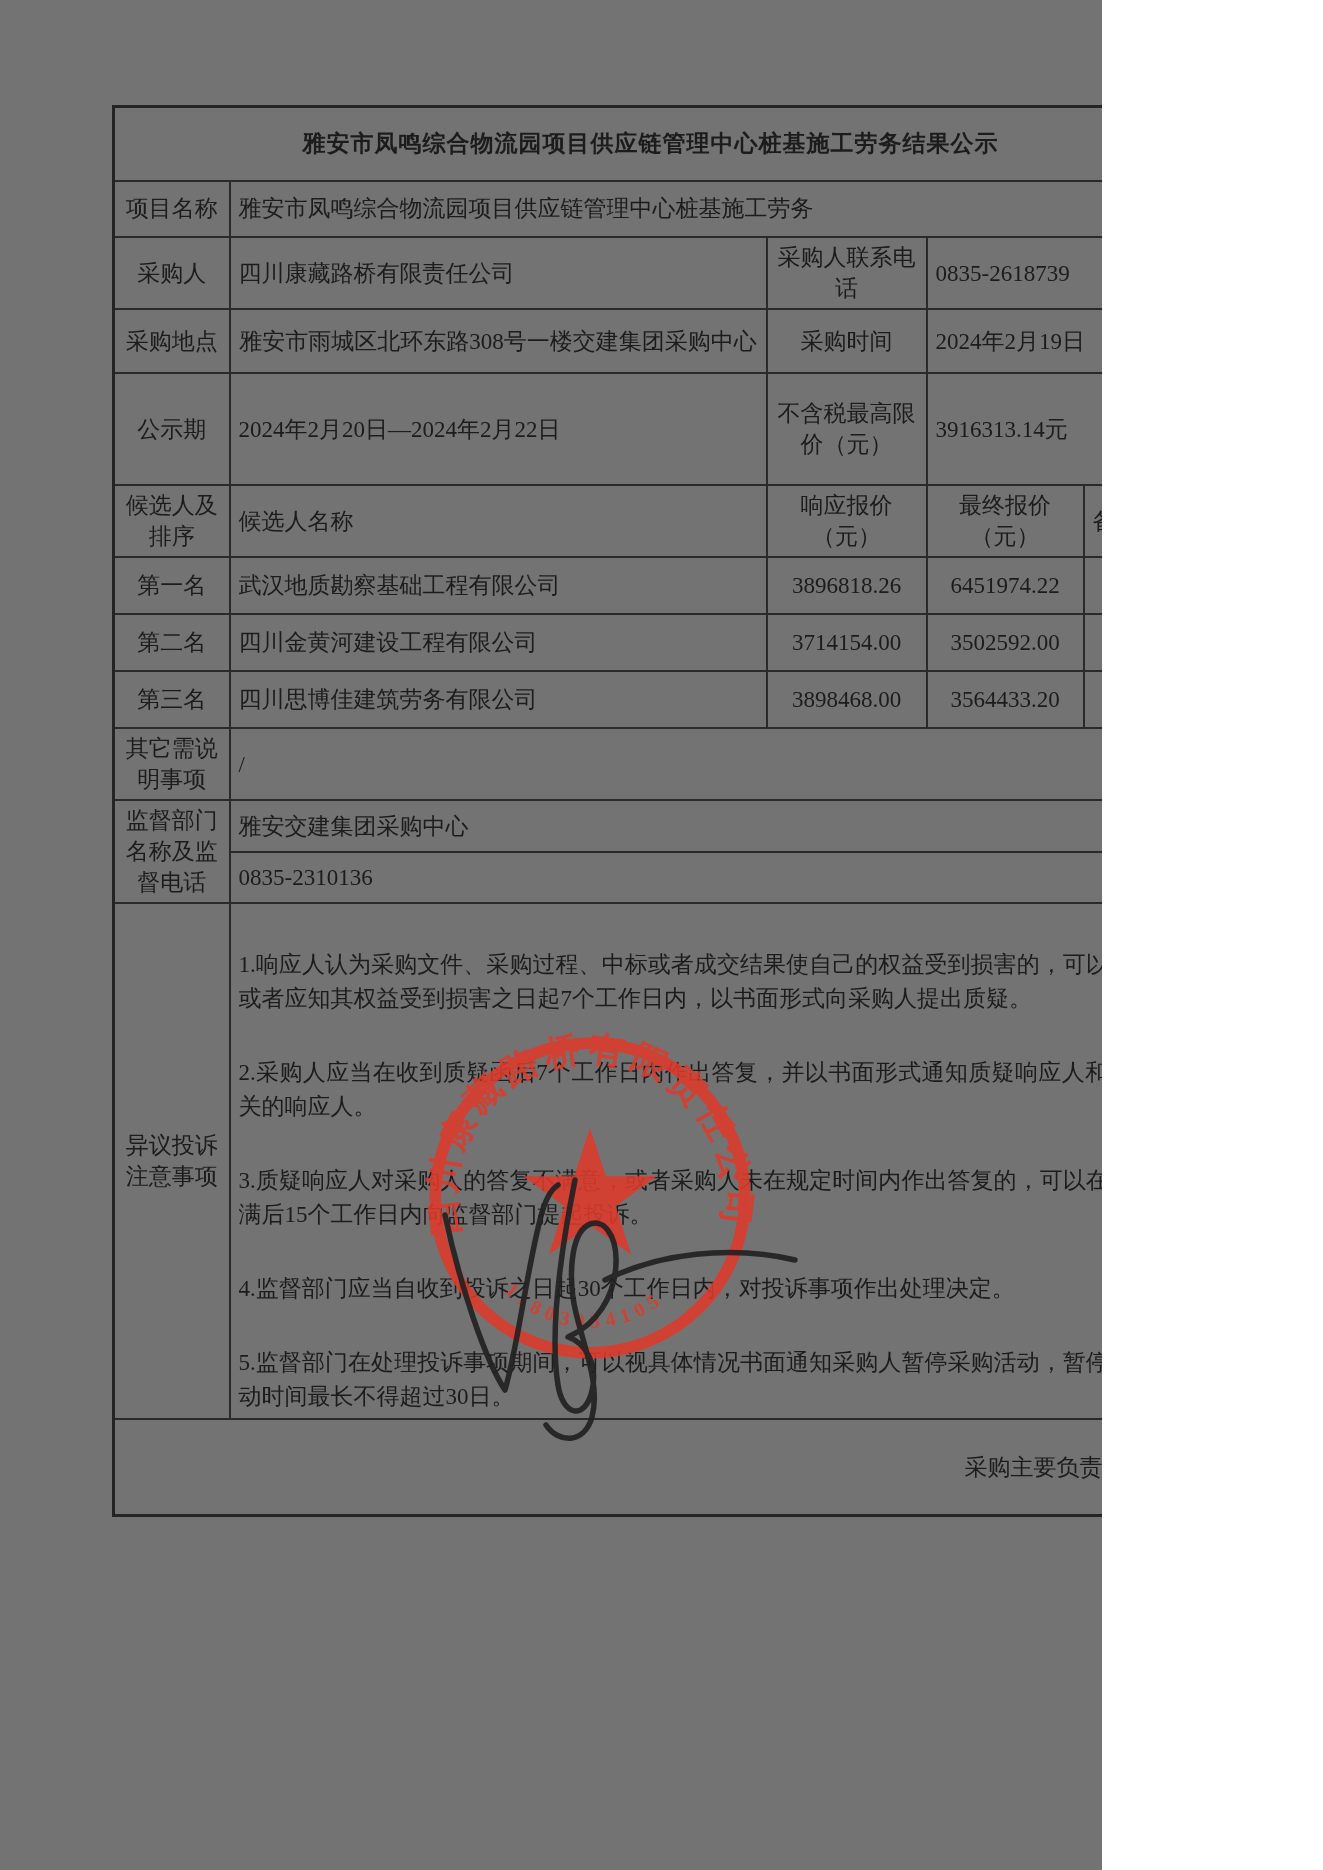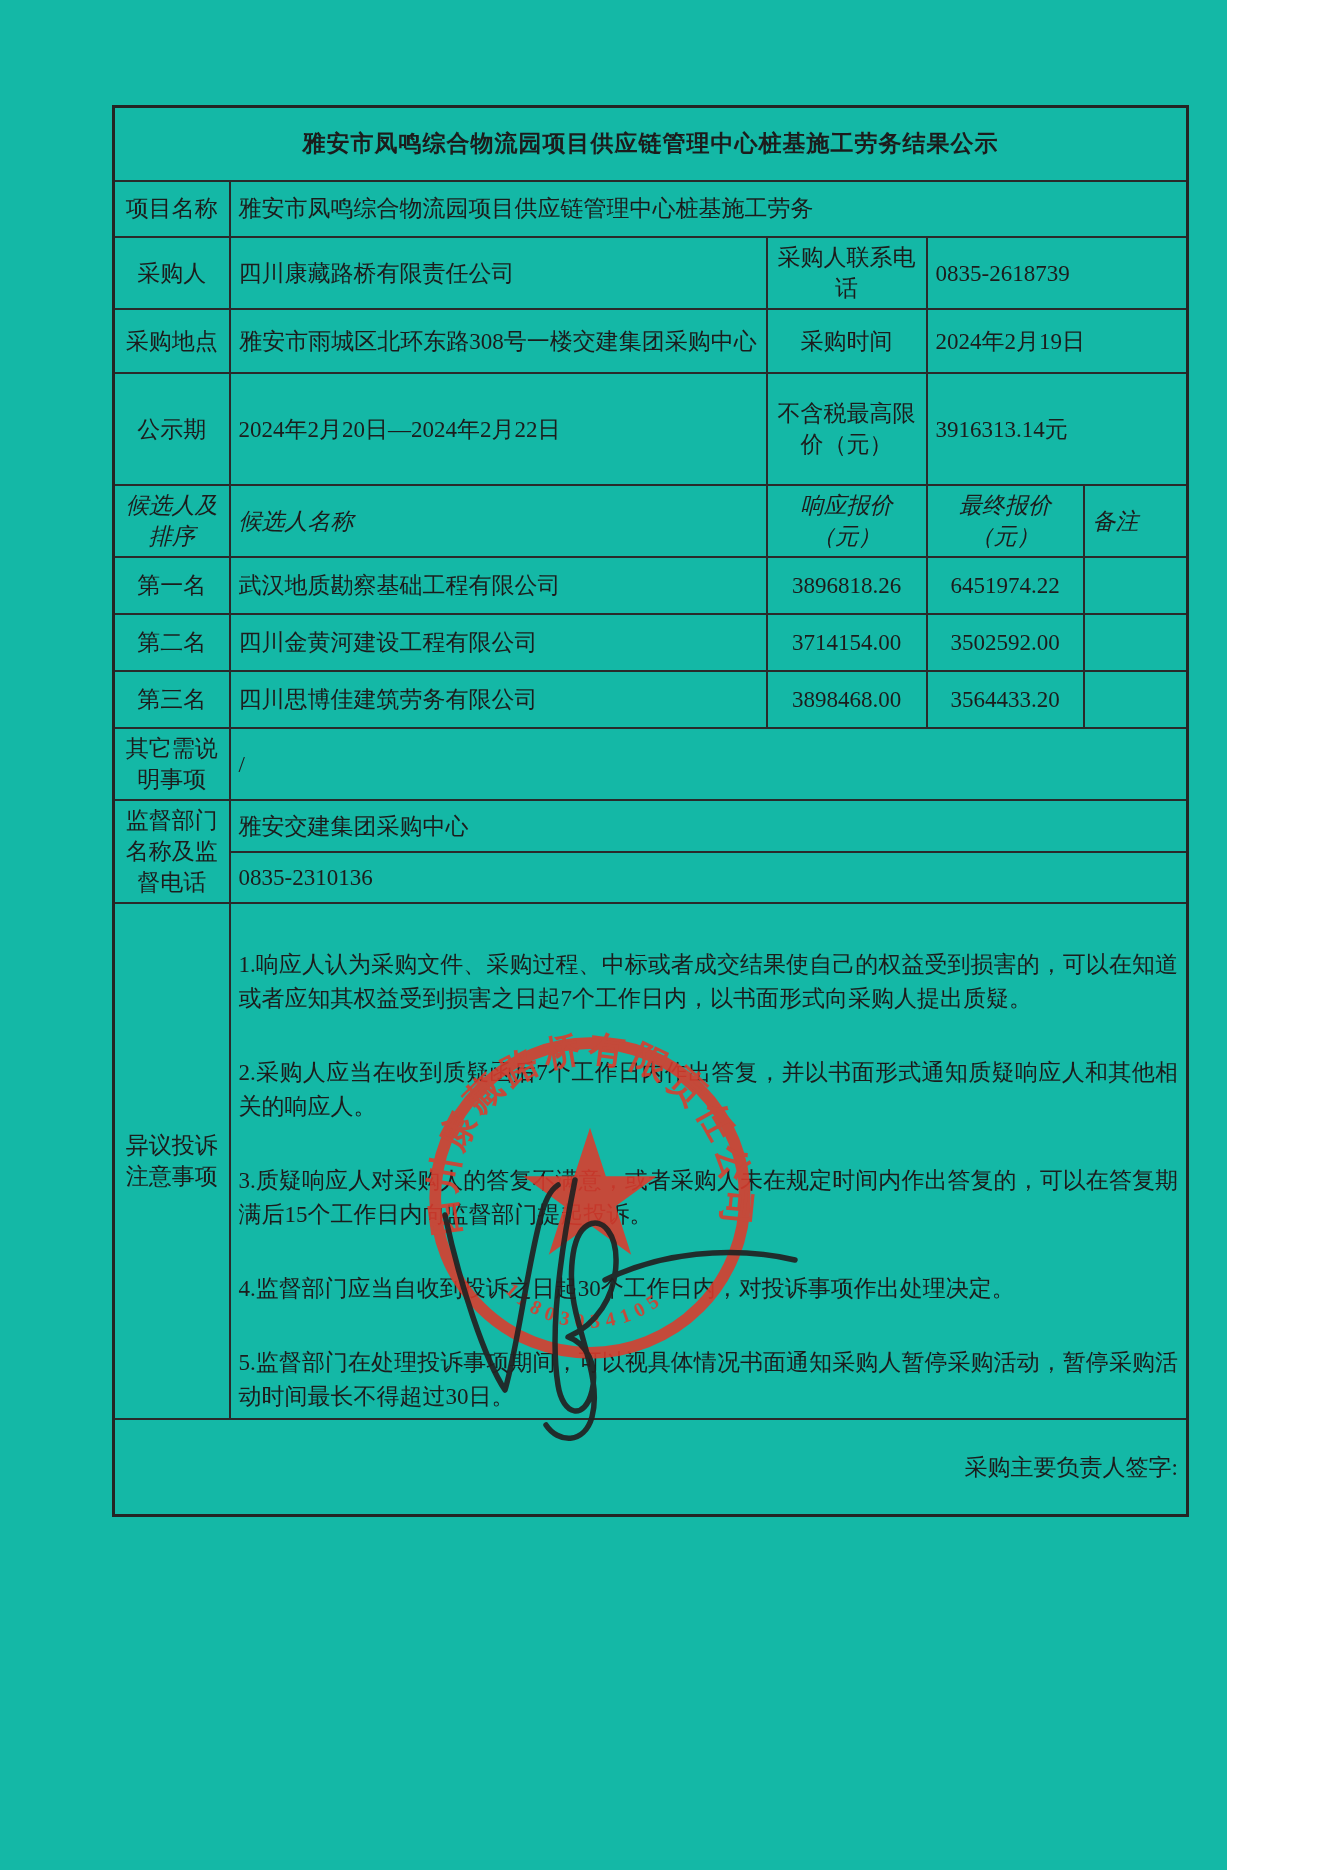--- a/index.html
+++ b/index.html
@@ -4,22 +4,22 @@
 <style>
   html,body{margin:0;padding:0;}
   body{
     width:1323px;height:1870px;
     background:#ffffff;
     font-family:"Liberation Serif","DejaVu Serif",serif;
     color:#1c1c1c;
   }
   .page{
     position:relative;
-    width:1227px;height:1870px;
-    background:#14b8a6;
+    width:1102px;height:1870px;
+    background:#737373;
     overflow:hidden;
   }
   table.doc-table{
     position:absolute;
     left:112px;top:105px;
     width:1074px;
     border-collapse:collapse;
     table-layout:fixed;
   }
   table.doc-table{border:3px solid #242424;}
@@ -44,21 +44,21 @@
     font-size:23px;
     padding:4px 6px;
   }
   td.val-c{}
   td.val-l{text-align:center;padding-right:70px;}
   td.num{text-align:center;font-size:23px;}
   tr.r-project{height:56px;}
   tr.r-purchaser{height:64px;}
   tr.r-location{height:64px;}
   tr.r-publicity{height:112px;}
-  tr.r-candhead{height:66px;font-style:italic;}
+  tr.r-candhead{height:66px;}
   tr.r-cand{height:57px;}
   tr.r-other{height:56px;}
   tr.r-sup{height:49px;}
   tr.r-sign{height:96px;}
   td.notes-cell{padding:10px 14px 12px 14px;vertical-align:top;}
   .note-item{
     font-size:23px;
     line-height:34px;
     text-align:justify;
     text-justify:inter-character;

